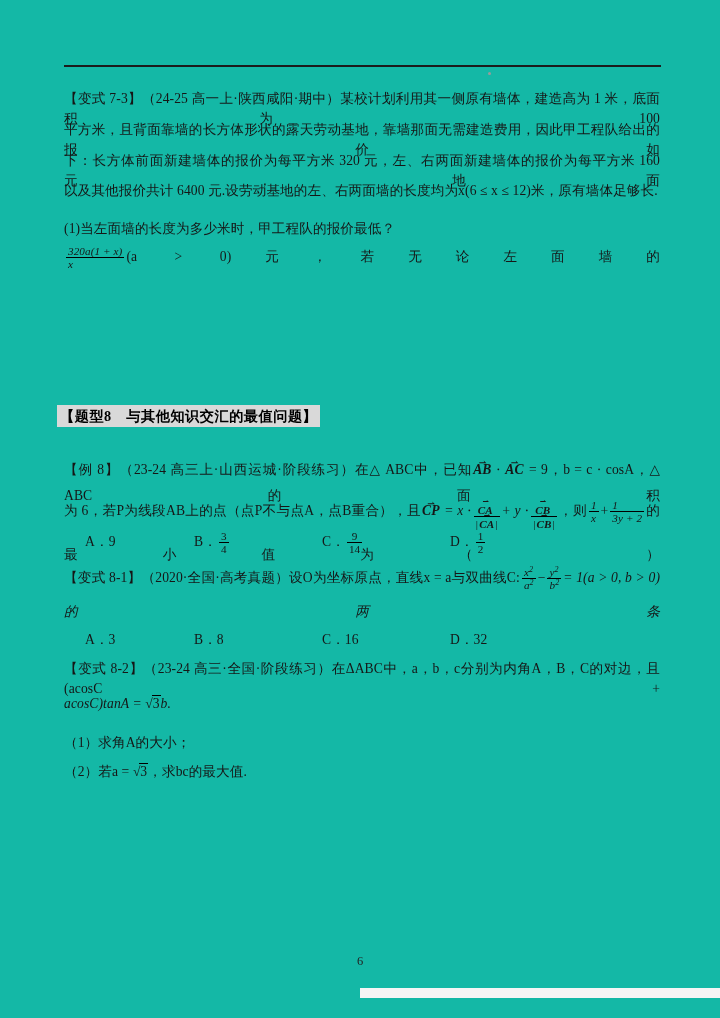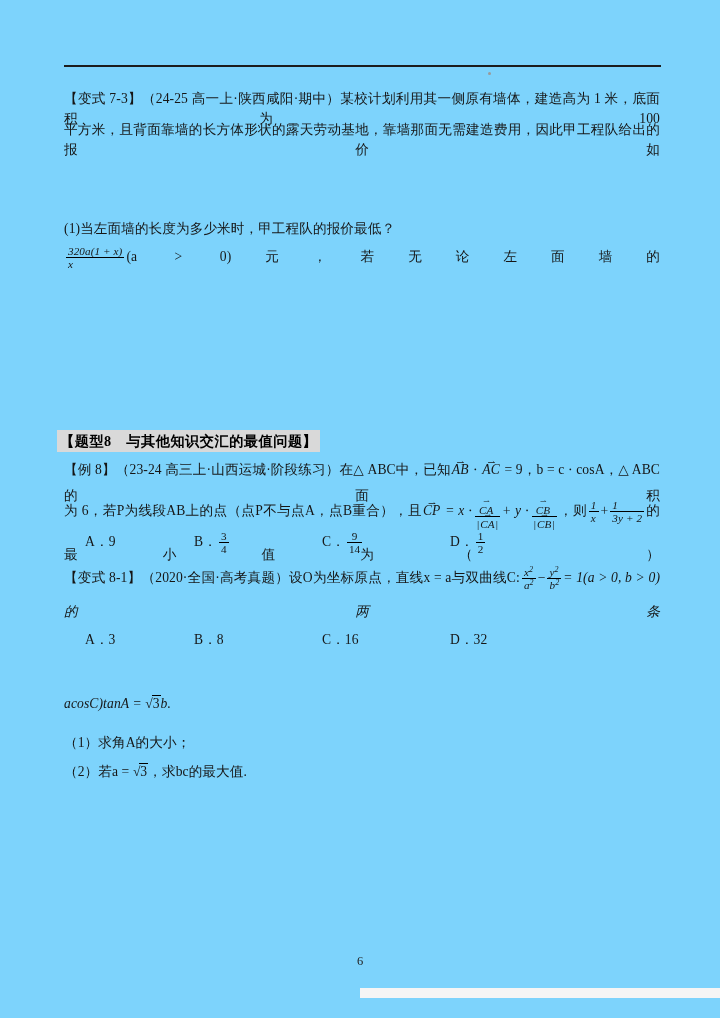--- a/index.html
+++ b/index.html
@@ -2,49 +2,49 @@
 <html><head>
 <meta charset="utf-8">
 <style>
   html,body{margin:0;padding:0;}
   body{
     width:720px;height:1018px;position:relative;background:#ffffff;
     font-family:"Liberation Serif","DejaVu Serif",serif;
     color:#161616;
     -webkit-font-smoothing:antialiased;
   }
-  .page{position:absolute;inset:0;overflow:hidden;background:#7dd3fc;}
+  .page{position:absolute;inset:0;overflow:hidden;background:#14b8a6;}
   .rule{position:absolute;left:64px;top:65px;width:597px;height:2px;background:#1c1c1c;}
   .stray-dot{position:absolute;left:488px;top:72px;width:3px;height:3px;border-radius:50%;background:#9a9a9a;}
   .shadow-band{position:absolute;left:360px;top:988px;width:360px;height:10px;background:#f5f5f5;}
   .line{
     position:absolute;left:64px;width:596px;
     font-size:13.6px;line-height:20px;letter-spacing:0.1px;
     white-space:normal;
   }
   .just{text-align:justify;text-align-last:justify;}
   .tall{line-height:34px;}
   .xtall{line-height:44px;}
   .mtall{line-height:26px;}
-  .hdr-line{position:absolute;left:57px;top:430px;}
+  .hdr-line{position:absolute;left:57px;top:405px;}
   .hdr{
     display:inline-block;background:#d9d9d9;color:#000;
     font-weight:bold;font-size:14.2px;line-height:22px;padding:0 3px;
     letter-spacing:0.5px;
   }
   .frac{
     display:inline-block;vertical-align:-0.62em;text-align:center;
     line-height:1.08;font-size:0.82em;margin:0 2px;
   }
   .frac .num{display:block;border-bottom:1px solid #000;padding:0 2px;}
   .frac .den{display:block;padding:0 2px;}
   .vfrac{vertical-align:-1.15em;}
   .vfrac .num{padding:2px 3px 0 3px;}
   .vfrac .den{padding-top:1px;}
-  .vec{position:relative;display:inline-block;font-style:italic;padding:0 1px;}
+  .vec{position:relative;display:inline-block;font-style:italic;padding:0 1px;font-weight:bold;}
   .vec::before{
     content:"⇀";position:absolute;top:-0.78em;left:52%;
     transform:translateX(-50%);font-size:0.7em;font-style:normal;letter-spacing:0;
   }
   .vec-room{display:inline-block;padding-top:6px;}
   .var{font-style:italic;}
   .ssup{font-size:0.72em;vertical-align:0.5em;font-style:italic;}
   .sqrt{white-space:nowrap;}
   .sqrt .sign{letter-spacing:-1px;}
   .sqrt .rad{border-top:1px solid #000;padding:0 1px;}
@@ -61,35 +61,38 @@
 <body>
 
 <div class="page">
 
   <div class="rule"></div>
   <div class="stray-dot"></div>
   <div class="shadow-band"></div>
 
   <div class="line just" style="top:89px">【变式 7-3】（24-25 高一上·陕西咸阳·期中）某校计划利用其一侧原有墙体，建造高为 1 米，底面积为 100</div>
   <div class="line just" style="top:120px">平方米，且背面靠墙的长方体形状的露天劳动基地，靠墙那面无需建造费用，因此甲工程队给出的报价如</div>
+  <div class="line just" style="top:151px">下：长方体前面新建墙体的报价为每平方米 320 元，左、右两面新建墙体的报价为每平方米 160 元，地面</div>
+  <div class="line" style="top:181px">以及其他报价共计 6400 元.设劳动基地的左、右两面墙的长度均为x(6 ≤ x ≤ 12)米，原有墙体足够长.</div>
   <div class="line" style="top:219px">(1)当左面墙的长度为多少米时，甲工程队的报价最低？</div>
   <div class="line just tall" style="top:240px"><span class="frac"><span class="num var">320a(1 + x)</span><span class="den var">x</span></span><span>(a &gt; 0)元，若无论左面墙的</span></div>
 
   <div class="hdr-line">
     <span class="hdr">【题型8　与其他知识交汇的最值问题】</span>
   </div>
 
   <div class="line just mtall" style="top:451px"><span>【例 8】（23-24 高三上·山西运城·阶段练习）在△ ABC中，已知</span><span class="vec-room"><span class="vec">AB</span><span> ⋅ </span><span class="vec">AC</span></span><span> = 9，b = c ⋅ cosA，△ ABC的面积</span></div>
 
   <div class="line just xtall" style="top:483px"><span>为 6，若P为线段AB上的点（点P不与点A，点B重合），且</span><span class="vec-room"><span class="vec">CP</span></span><span class="var"> = x ⋅</span><span class="frac vfrac"><span class="num"><span class="vec">CA</span></span><span class="den"><span>|</span><span class="vec">CA</span><span>|</span></span></span><span class="var">+ y ⋅</span><span class="frac vfrac"><span class="num"><span class="vec">CB</span></span><span class="den"><span>|</span><span class="vec">CB</span><span>|</span></span></span><span>，则</span><span class="frac"><span class="num var">1</span><span class="den var">x</span></span><span>+</span><span class="frac"><span class="num var">1</span><span class="den var">3y + 2</span></span><span>的最小值为（  ）</span></div>
 
   <div class="line opts tall" style="top:525px"><span class="opt w1"><span>A．</span><span>9</span></span><span class="opt w2"><span>B．</span><span class="frac"><span class="num">3</span><span class="den">4</span></span></span><span class="opt w2"><span>C．</span><span class="frac"><span class="num">9</span><span class="den">14</span></span></span><span class="opt"><span>D．</span><span class="frac"><span class="num">1</span><span class="den">2</span></span></span></div>
 
   <div class="line just tall" style="top:561px"><span>【变式 8-1】（2020·全国·高考真题）设O为坐标原点，直线x = a与双曲线C:</span><span class="frac"><span class="num"><span class="var">x</span><span class="ssup">2</span></span><span class="den"><span class="var">a</span><span class="ssup">2</span></span></span><span>−</span><span class="frac"><span class="num"><span class="var">y</span><span class="ssup">2</span></span><span class="den"><span class="var">b</span><span class="ssup">2</span></span></span><span class="var">= 1(a &gt; 0, b &gt; 0)的两条</span></div>
   <div class="line opts" style="top:630px"><span class="opt w1">A．3</span><span class="opt w2">B．8</span><span class="opt w2">C．16</span><span class="opt">D．32</span></div>
 
+  <div class="line just" style="top:659px">【变式 8-2】（23-24 高三·全国·阶段练习）在ΔABC中，a，b，c分别为内角A，B，C的对边，且(acosC +</div>
   <div class="line" style="top:694px"><span class="var">acosC)tanA = </span><span class="sqrt"><span class="sign">√</span><span class="rad">3</span></span><span class="var">b.</span></div>
   <div class="line" style="top:733px">（1）求角A的大小；</div>
   <div class="line" style="top:762px"><span>（2）若a = </span><span class="sqrt"><span class="sign">√</span><span class="rad">3</span></span><span>，求bc的最大值.</span></div>
 
   <div class="pageno">6</div>
 
 </div>
 
 </body></html>

